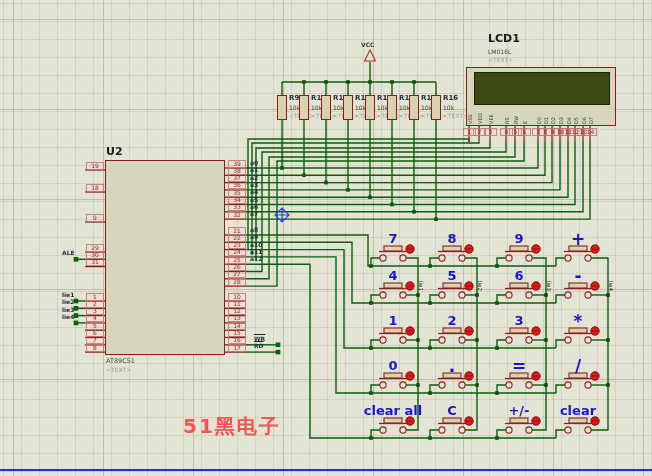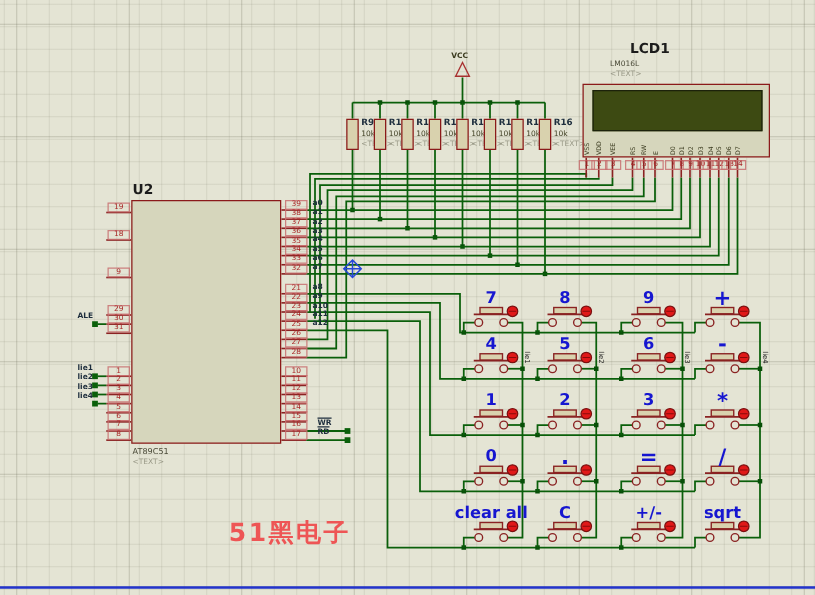--- a/index.html
+++ b/index.html
@@ -521,21 +521,21 @@
       <div class="net" style="left:62px;top:306.6px">lie3</div>
       <div class="net" style="left:62px;top:313.9px">lie4</div>
       <div class="net" style="left:254px;top:335.8px"><span class="ov">WR</span></div>
       <div class="net" style="left:254px;top:343.1px"><span class="ov">RD</span></div>
       <div class="comp" style="left:105px;top:160px;width:120px;height:195px"></div>
       <div class="ref" style="left:106px;top:146px">U2</div>
       <div class="sub" style="left:106px;top:358px">AT89C51</div>
       <div class="ph" style="left:106px;top:366px">&lt;TEXT&gt;</div>
       <div class="comp" style="left:466px;top:67px;width:150px;height:59px"></div>
       <div class="screen" style="left:474px;top:72px;width:136px;height:33px"></div>
-      <div class="ref" style="left:504px;top:33px">LCD1</div>
+      <div class="ref" style="left:488px;top:33px">LCD1</div>
       <div class="sub" style="left:488px;top:48px;font-size:6px">LM016L</div>
       <div class="ph" style="left:488px;top:56px">&lt;TEXT&gt;</div>
       <div class="lcdpin" style="left:461px;top:112px">VSS</div>
       <div class="num" style="left:463px;top:128px;width:9px">1</div>
       <div class="lcdpin" style="left:471px;top:112px">VDD</div>
       <div class="num" style="left:473px;top:128px;width:9px">2</div>
       <div class="lcdpin" style="left:482px;top:112px">VEE</div>
       <div class="num" style="left:484px;top:128px;width:9px">3</div>
       <div class="lcdpin" style="left:498px;top:112px">RS</div>
       <div class="num" style="left:500px;top:128px;width:9px">4</div>
@@ -575,17 +575,17 @@
       <div class="key" style="left:487px;top:232px">9</div>
       <div class="key" style="left:487px;top:269px">6</div>
       <div class="key" style="left:487px;top:314px">3</div>
       <div class="key op" style="left:487px;top:359px">=</div>
       <div class="key" style="left:487px;top:404px">+/-</div>
       <div class="vlabel" style="left:614px;top:281px">lie4</div>
       <div class="key op" style="left:546px;top:232px">+</div>
       <div class="key op" style="left:546px;top:269px">-</div>
       <div class="key op" style="left:546px;top:314px">*</div>
       <div class="key op" style="left:546px;top:359px">/</div>
-      <div class="key" style="left:546px;top:404px">sqrt</div>
+      <div class="key" style="left:546px;top:404px">clear</div>
       <div class="watermark" style="left:183px;top:413px">51黑电子</div>
     </div>
   <div class="sheetline" style="top:469px"></div>
 </div>
 
 </body></html>

